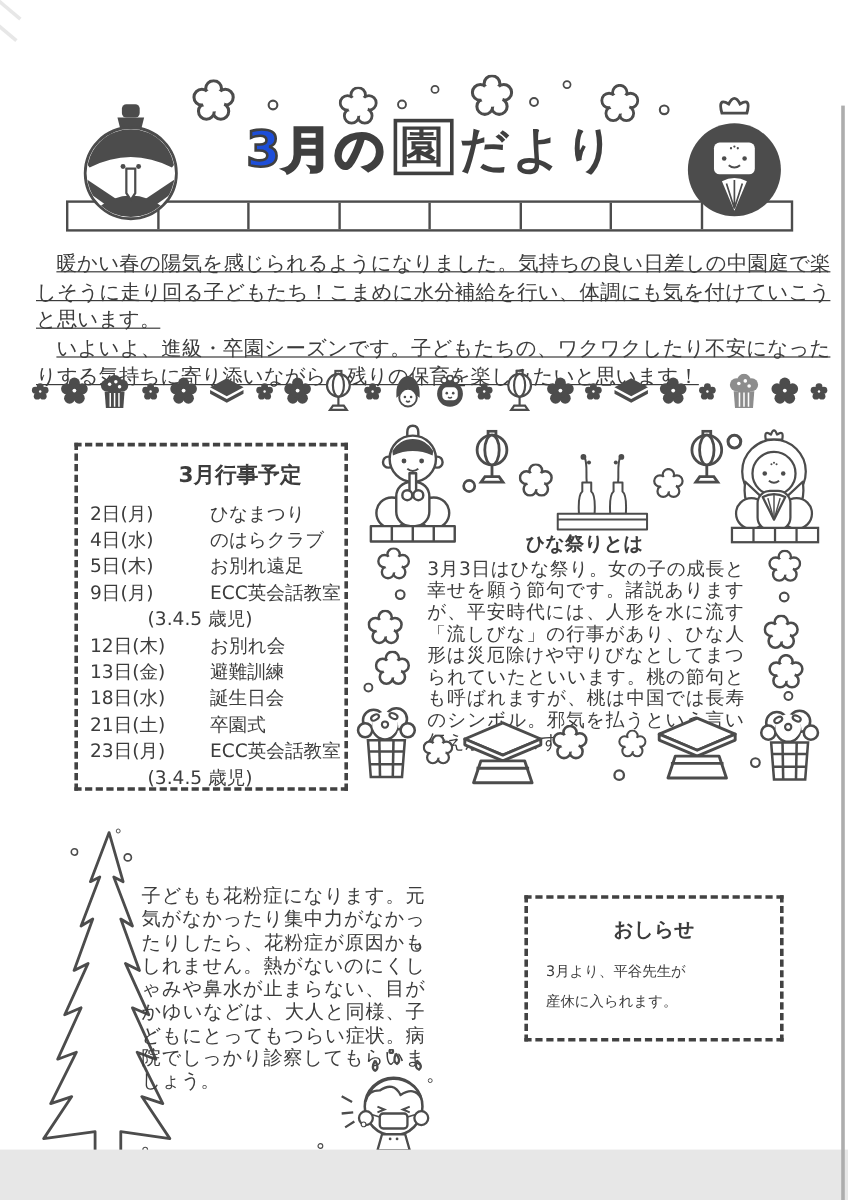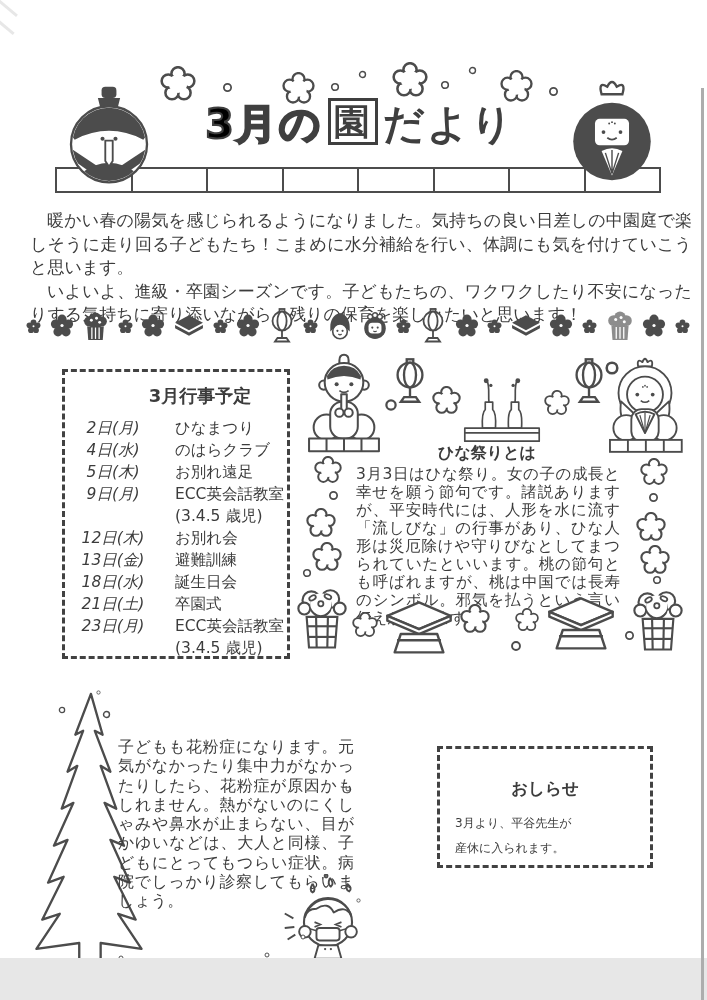--- a/index.html
+++ b/index.html
@@ -3,45 +3,45 @@
 <meta charset="utf-8">
 <style>
   html,body{margin:0;padding:0;background:#fff;}
   .page{position:relative;width:707px;height:1000px;background:#fff;overflow:hidden;
         font-family:"DejaVu Sans","Liberation Sans",sans-serif;color:#3c3c3c;}
   .abs{position:absolute;}
   svg.ill{display:block;}
   
   .banner-title{position:absolute;left:150px;top:97px;width:420px;text-align:center;
     font-weight:bold;font-size:41px;letter-spacing:2px;white-space:nowrap;color:#3f3f3f;}
-  .t-outline{color:#000000;-webkit-text-stroke:2.2px #3f3f3f;}
+  .t-outline{color:#1d4ed8;-webkit-text-stroke:2.2px #3f3f3f;}
   .t-box{display:inline-block;border:3px solid #3f3f3f;padding:0 3px;margin:0 5px;font-size:36px;line-height:1.15;vertical-align:4px;}
   .wall{position:absolute;left:55px;top:167px;width:606px;height:26px;border:2.5px solid #4c4c4c;
     background:#fff;display:flex;box-sizing:border-box;}
   .wall .brick{flex:1;border-right:2.5px solid #4c4c4c;}
   .wall .brick:last-child{border-right:none;}
   
   .intro{position:absolute;left:30px;top:209px;width:662px;font-size:17px;line-height:23.5px;text-align:justify;}
-  .intro p{margin:0;text-indent:1em;}
+  .intro p{margin:0;text-indent:1em;text-decoration:underline;}
   .divider{position:absolute;left:26px;top:306px;width:664px;height:40px;display:flex;
     align-items:center;justify-content:space-between;}
   .box-dashed{position:absolute;border:3px dashed #424242;background:#fff;box-sizing:border-box;}
   .sched{left:62px;top:369px;width:228px;height:290px;padding-top:12px;}
   .sched-title{text-align:center;font-weight:bold;font-size:18px;padding-left:48px;}
   .evlist{margin-top:9px;padding-left:10px;font-size:15.5px;}
   .ev{display:flex;line-height:22px;white-space:nowrap;}
-  .evd{width:76px;text-align:center;font-style:italic;}
+  .evd{width:76px;text-align:left;}
   .evn{margin-left:24px;}
-  .ev-note{margin-left:100px;line-height:22px;}
+  .ev-note{margin-left:48px;line-height:22px;}
   .hina-heading{position:absolute;left:356px;top:443px;width:262px;text-align:center;
     font-weight:bold;font-size:16px;}
   .hina-body{position:absolute;left:356px;top:465px;width:264px;font-size:15.5px;line-height:18px;text-align:justify;}
   .hay-body{position:absolute;left:118px;top:737px;width:236px;font-size:16px;line-height:19.3px;text-align:justify;}
   .notice{left:437px;top:746px;width:216px;height:122px;}
-  .notice-title{text-align:center;font-weight:bold;font-size:16.5px;margin-top:29px;}
+  .notice-title{text-align:center;font-weight:bold;font-size:16.5px;margin-top:15px;}
   .notice-body{margin:11px 14px 0 15px;font-size:12px;line-height:25px;white-space:pre-line;}
   
   .scan-band{position:absolute;left:0;top:958px;width:707px;height:42px;background:#e7e7e7;}
   .scan-line{position:absolute;left:701px;top:88px;width:3px;height:912px;background:#adadad;}
   .scan-smudge{position:absolute;background:#d7d7d7;opacity:.6;}
 </style>
 </head>
 <body>
 
 <svg width="0" height="0" style="position:absolute" aria-hidden="true">

